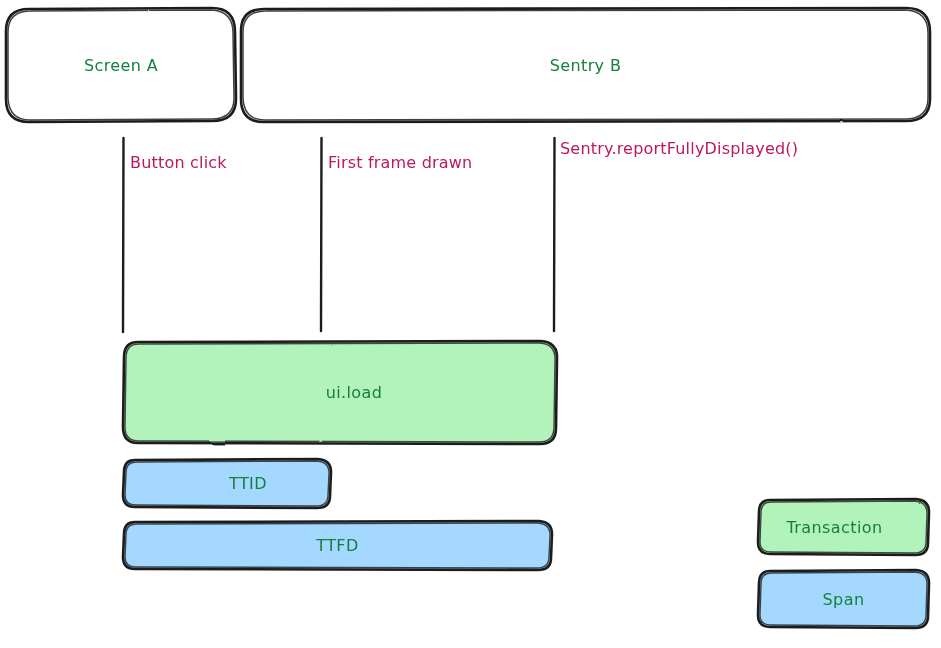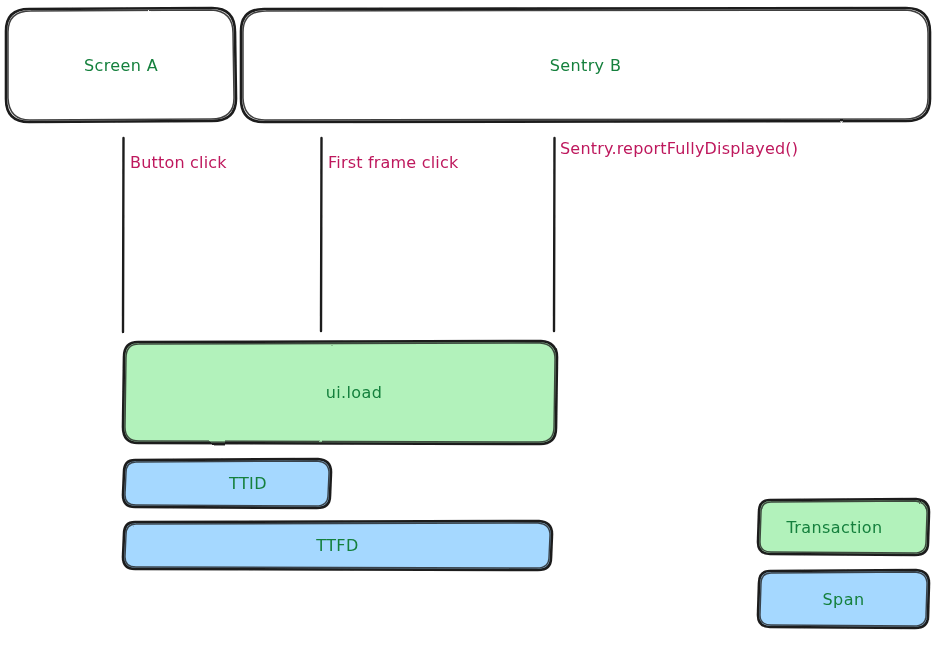--- a/index.html
+++ b/index.html
@@ -135,21 +135,21 @@
 
   <div class="node hit" style="left:241px; top:8px; width:689px; height:114px;">
     <span class="node-label screen-label">Sentry B</span>
   </div>
 
   <div class="hit" style="left:118px; top:138px; width:11px; height:193px;"></div>
   <div class="hit" style="left:316px; top:138px; width:11px; height:193px;"></div>
   <div class="hit" style="left:549px; top:138px; width:11px; height:193px;"></div>
 
   <div class="tick-label" style="left:130px; top:153px;">Button click</div>
-  <div class="tick-label" style="left:328px; top:153px;">First frame click</div>
+  <div class="tick-label" style="left:328px; top:153px;">First frame drawn</div>
   <div class="tick-label" style="left:560px; top:139px;">Sentry.reportFullyDisplayed()</div>
 
   <div class="node hit" style="left:137px; top:341px; width:434px; height:103px;">
     <span class="node-label bar-label">ui.load</span>
   </div>
 
   <div class="node hit" style="left:123px; top:459px; width:250px; height:49px;">
     <span class="node-label bar-label">TTID</span>
   </div>
 

